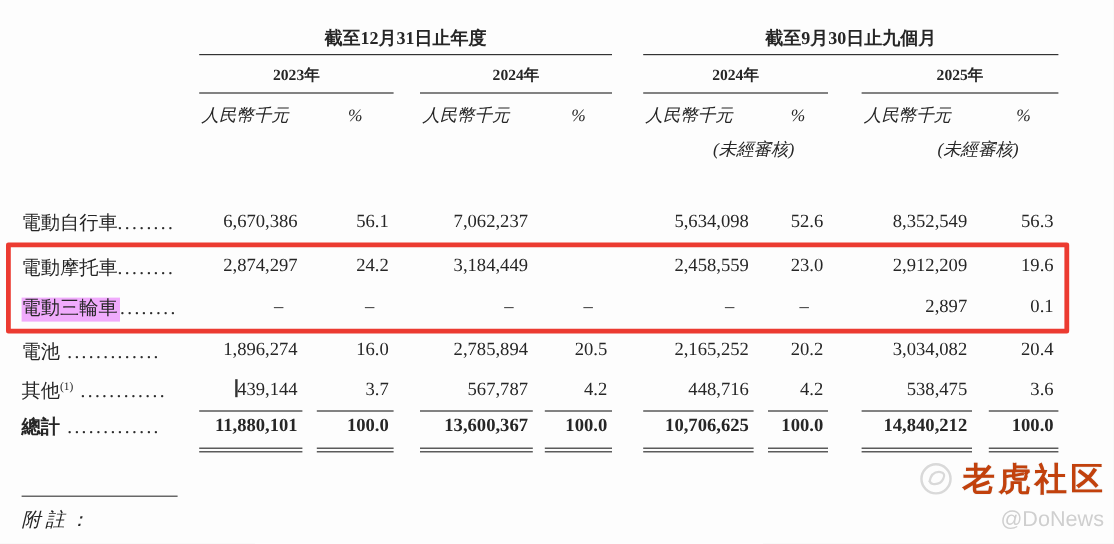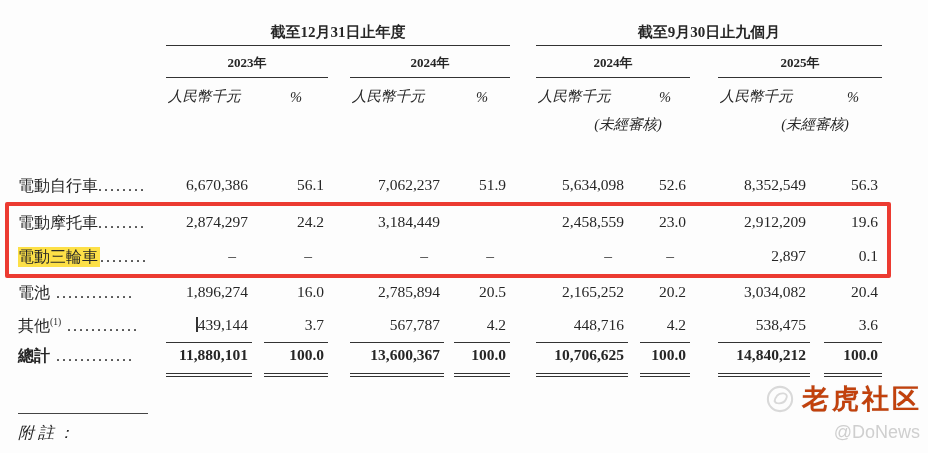--- a/index.html
+++ b/index.html
@@ -36,21 +36,21 @@
   .drow{font-size:15.5px;}
   .drow .c-label{white-space:nowrap; font-size:16px;}
   .val{text-align:right; padding-right:4px; font-variant-numeric:tabular-nums;}
   .dash{padding-right:16px;}
   .r1{height:37px;} .r2{height:34px;} .r3{height:36px;} .r4{height:33px;}
   .r5{height:27px;} .r5 .val{border-bottom:1.2px solid #333;}
   .r6{height:31px; margin-top:3px; font-weight:bold;}
   .r6 .val{border-bottom:4px double #333; padding-bottom:1px;}
   .leader{letter-spacing:2px; color:#2c2c2c; font-weight:normal;}
   sup{font-size:9.5px; vertical-align:6px;}
-  .hl-yellow{background:#fde047; padding:1px 2px 2px 0;}
+  .hl-yellow{background:#f0abfc; padding:1px 2px 2px 0;}
   .stray{display:inline-block; width:1.5px; height:15px; background:#333; margin-right:0px; vertical-align:-2px;}
 
   
   .red-box{
     position:absolute; left:5px; top:202px; width:886px; height:76px;
     border:4px solid #ec3b31; border-radius:2px; pointer-events:none; z-index:5;
   }
 
   
   .footnote{position:absolute; left:18px; top:413px;}
@@ -101,21 +101,20 @@
       <div class="span-y4">(未經審核)</div>
     </div>
 
     <div class="spacer"></div>
 
     <div class="row drow r1">
       <div class="c-label"><span>電動自行車</span><span class="leader">........</span></div>
       <div class="c1 val">6,670,386</div>
       <div class="c2 val">56.1</div>
       <div class="c3 val">7,062,237</div>
-      <div class="c4 val">51.9</div>
       <div class="c5 val">5,634,098</div>
       <div class="c6 val">52.6</div>
       <div class="c7 val">8,352,549</div>
       <div class="c8 val">56.3</div>
     </div>
 
     <div class="row drow r2">
       <div class="c-label"><span>電動摩托車</span><span class="leader">........</span></div>
       <div class="c1 val">2,874,297</div>
       <div class="c2 val">24.2</div>

